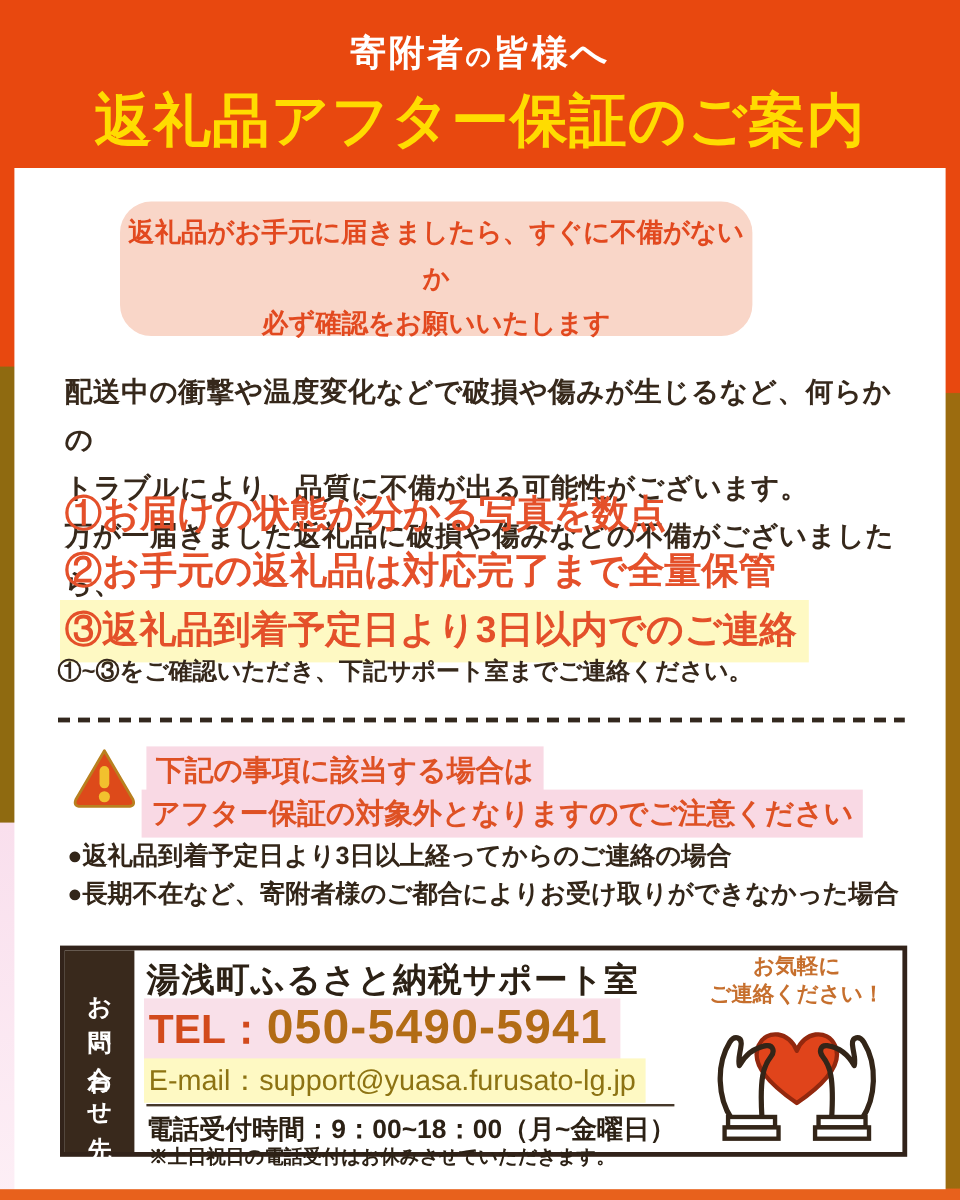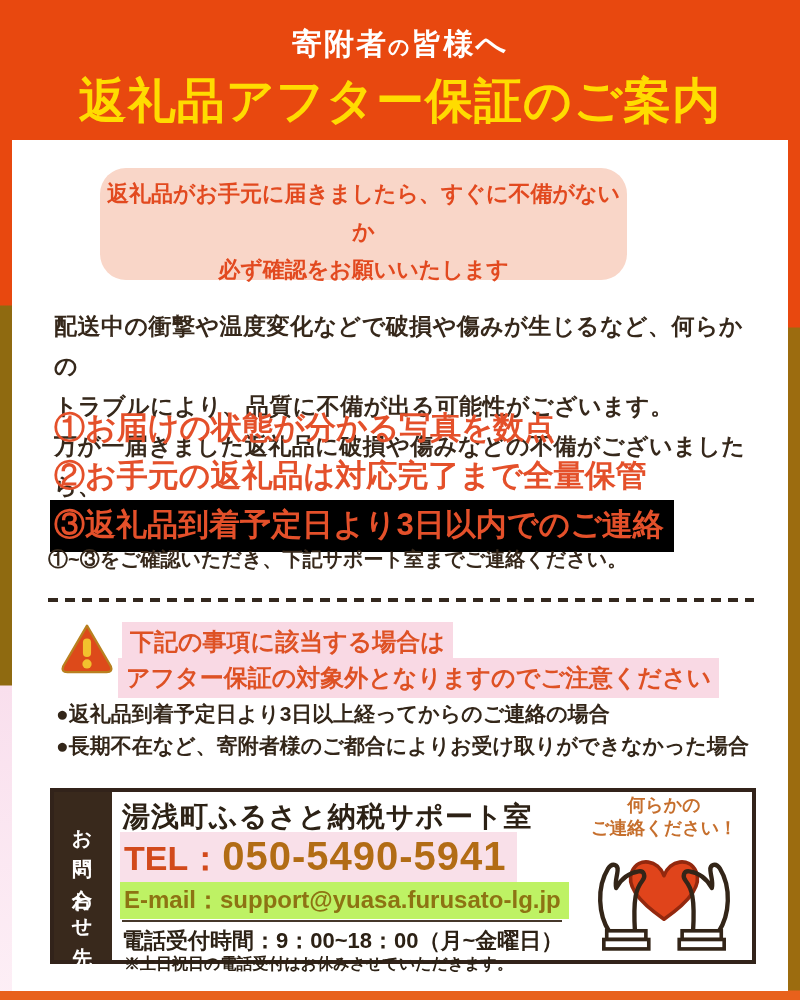--- a/index.html
+++ b/index.html
@@ -22,21 +22,21 @@
   
   .notice{position:absolute;left:100px;top:168px;width:527px;height:112px;background:#F9D6C8;border-radius:26px;
     text-align:center;color:#E2491F;font-weight:800;font-size:22px;line-height:38px;padding-top:7px;box-sizing:border-box;}
 
   
   .intro{position:absolute;left:54px;top:292px;width:700px;color:#36281B;font-size:23px;font-weight:700;line-height:40px;letter-spacing:0.5px;margin-top:14px;}
 
   
   .steps{position:absolute;left:54px;top:404px;width:710px;color:#E4502A;font-size:31px;font-weight:800;line-height:48px;}
   .hl{background:#F9D9E4;}
-  .step3-hl{display:inline-block;background:#000000;padding:1px 10px 3px 4px;margin-left:-4px;}
+  .step3-hl{display:inline-block;background:#fef9c3;padding:1px 10px 3px 4px;margin-left:-4px;}
   .steps-note{position:absolute;left:48px;top:546px;width:710px;color:#36281B;font-size:20px;font-weight:700;}
 
   
   .dashes{position:absolute;left:48px;top:598px;width:706px;height:4px;
     background:repeating-linear-gradient(90deg,#33281E 0 10px,transparent 10px 17px);}
 
   
   .warn-icon{position:absolute;left:58px;top:618px;z-index:2;}
   .warn-line1{position:absolute;left:122px;top:622px;font-size:24px;font-weight:800;color:#DE5124;padding:4px 8px;text-align:right;}
   .warn-line2{position:absolute;left:118px;top:658px;font-size:24px;font-weight:800;color:#DE5124;padding:4px 8px;}
@@ -44,21 +44,21 @@
 
   
   .contact{position:absolute;left:50px;top:788px;width:706px;height:176px;border:4px solid #32231A;background:#ffffff;box-sizing:border-box;}
   .contact-side{position:absolute;left:0;top:0;width:58px;height:168px;background:#39291C;color:#ffffff;
     writing-mode:vertical-rl;text-orientation:upright;font-size:20px;font-weight:700;letter-spacing:4px;
     display:flex;align-items:center;justify-content:center;}
   .office{position:absolute;left:68px;top:6px;font-size:28px;font-weight:800;color:#2C2115;letter-spacing:1px;}
   .tel-row{position:absolute;left:66px;top:40px;background:#F9E0E9;padding:2px 10px 4px 4px;}
   .tel-label{font-size:34px;font-weight:800;color:#D24A1C;}
   .tel-number{font-size:40px;font-weight:800;color:#B26C15;letter-spacing:1px;}
-  .email-row{position:absolute;left:66px;top:90px;background:#bef264;padding:2px 8px 3px 4px;font-size:24px;font-weight:700;color:#8D7313;}
+  .email-row{position:absolute;left:66px;top:90px;background:#fef9c3;padding:2px 8px 3px 4px;font-size:24px;font-weight:400;color:#8D7313;}
   .contact-divider{position:absolute;left:68px;top:128px;width:440px;height:2px;background:#46382A;}
   .hours{position:absolute;left:68px;top:134px;font-size:22px;font-weight:800;color:#2C2115;}
   .note{position:absolute;left:70px;top:162px;font-size:16px;font-weight:700;color:#2C2115;}
 
   
   .cta{position:absolute;left:520px;top:2px;width:180px;text-align:center;color:#C66F2D;font-size:18px;font-weight:700;line-height:23px;}
   .hands{position:absolute;left:512px;top:46px;}
 </style>
 </head>
 <body>
@@ -114,21 +114,21 @@
     <div class="office">湯浅町ふるさと納税サポート室</div>
     <div class="tel-row">
       <span class="tel-label">TEL：</span><span class="tel-number">050-5490-5941</span>
     </div>
     <div class="email-row">E-mail：support@yuasa.furusato-lg.jp</div>
     <div class="contact-divider"></div>
     <div class="hours">電話受付時間：9：00~18：00（月~金曜日）</div>
     <div class="note">※土日祝日の電話受付はお休みさせていただきます。</div>
 
     <div class="cta">
-      <div>何らかの</div>
+      <div>お気軽に</div>
       <div>ご連絡ください！</div>
     </div>
     <svg class="hands" viewBox="0 0 210 160" width="196" height="116">
       <path d="M105 52 C97 30 70 26 61 46 C52 66 70 88 105 112 C140 88 158 66 149 46 C140 26 113 30 105 52 Z" fill="#E0441B" stroke="#93280E" stroke-width="5" stroke-linejoin="round"></path>
       <g stroke="#332518" stroke-width="6" fill="none" stroke-linecap="round" stroke-linejoin="round">
         <path d="M30 130 C14 106 12 68 28 42 C33 34 42 36 41 45 C40 55 37 61 39 69 C46 56 57 48 70 46 C78 45 80 53 75 59 C67 69 62 82 65 130"></path>
       </g>
       <g stroke="#332518" stroke-width="6" fill="none" stroke-linecap="round" stroke-linejoin="round" transform="translate(210,0) scale(-1,1)">
         <path d="M30 130 C14 106 12 68 28 42 C33 34 42 36 41 45 C40 55 37 61 39 69 C46 56 57 48 70 46 C78 45 80 53 75 59 C67 69 62 82 65 130"></path>
       </g>

